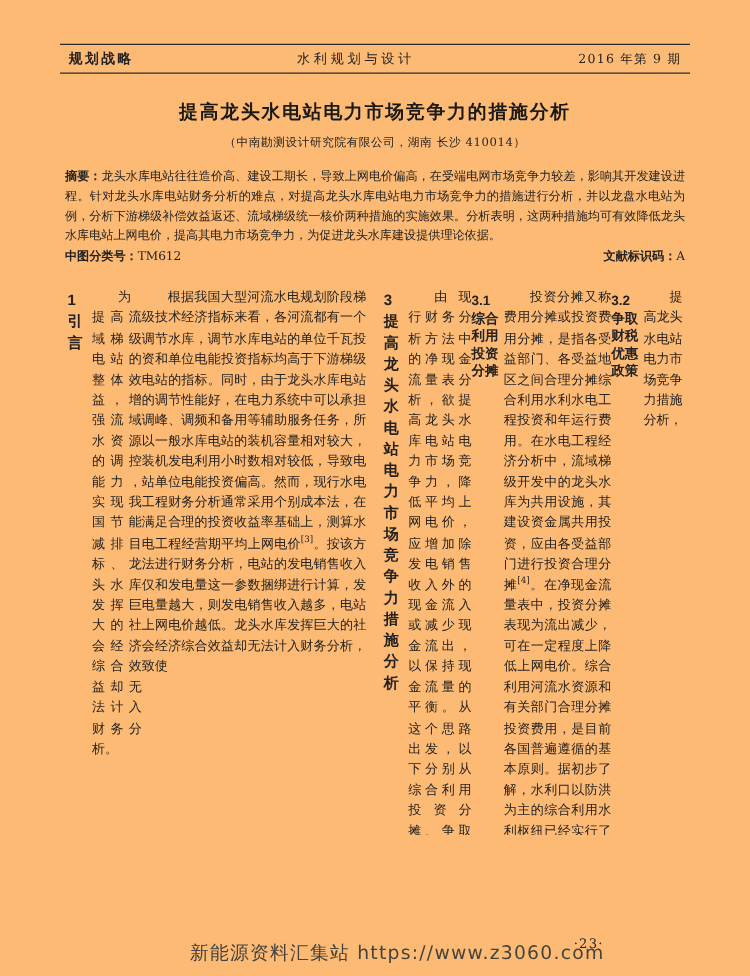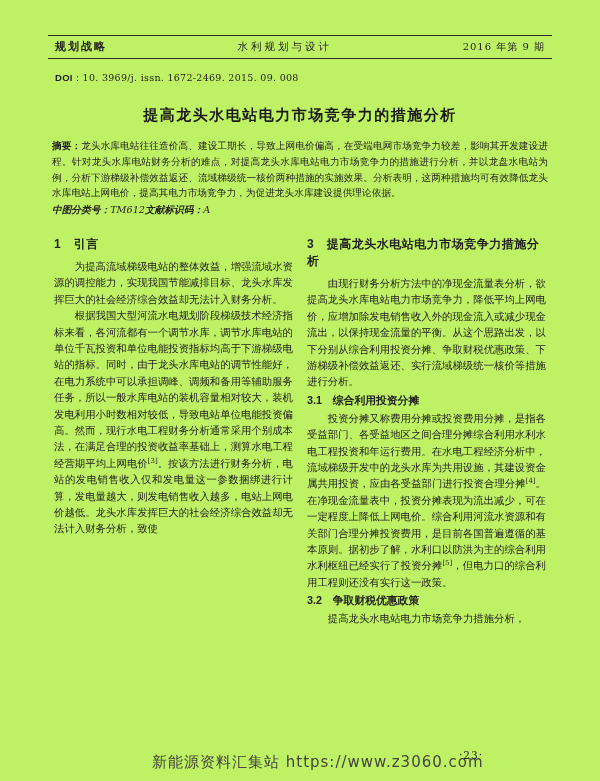--- a/index.html
+++ b/index.html
@@ -1,42 +1,42 @@
 <!DOCTYPE html>
 <html><head>
 <meta charset="utf-8">
 <style>
   html,body{margin:0;padding:0;}
   body{width:600px;height:781px;background:#e9e7e2;font-family:"DejaVu Serif","Liberation Serif",serif;}
-  .page{position:relative;width:600px;height:781px;background:#bef264;color:#242220;overflow:hidden;box-sizing:border-box;}
+  .page{position:relative;width:600px;height:781px;background:#fdba74;color:#242220;overflow:hidden;box-sizing:border-box;}
 
   
   .header{margin:35px 48px 0;border-top:1px solid #2e2b28;border-bottom:1.6px solid #2e2b28;
           padding:3px 7px 4px;display:flex;justify-content:space-between;align-items:baseline;}
   .h-left{font-weight:bold;font-size:11px;letter-spacing:2px;font-family:"Liberation Sans",sans-serif;}
   .h-center{font-size:10.5px;letter-spacing:3px;}
   .h-right{font-size:10px;letter-spacing:1px;}
 
   .doi{margin:13px 55px 0;font-size:9.5px;letter-spacing:.3px;}
   .doi b{font-family:"Liberation Sans",sans-serif;}
 
   .title{margin:21px 30px 0;text-align:center;font-size:15px;font-weight:bold;letter-spacing:1.5px;
          font-family:"Liberation Sans",sans-serif;color:#1c1a17;}
   .authors{margin-top:17px;text-align:center;font-size:13.5px;letter-spacing:3px;color:#1f1d1a;}
   .affiliation{margin-top:9px;text-align:center;font-size:9.3px;letter-spacing:.5px;}
 
   .frontmatter{margin:13px 52px 0;}
   .frontmatter p{margin:0;font-size:9.7px;line-height:15.8px;text-align:justify;}
   .frontmatter .lbl{font-family:"Liberation Sans",sans-serif;font-weight:bold;}
-  .meta{display:flex;margin-top:1px !important;font-style:italic;}
+  .meta{display:flex;justify-content:space-between;margin-top:1px !important;}
   .meta b{font-family:"Liberation Sans",sans-serif;}
 
   
   .columns{margin:16px 54px 0;display:flex;gap:14px;height:438px;overflow:hidden;}
-  .col{width:239px;display:flex;flex-direction:column;}
+  .col{width:239px;display:flex;flex-direction:row;}
   .col p{margin:0;font-size:10.4px;line-height:16.4px;text-align:justify;word-break:break-all;}
   .col p.indent{text-indent:2em;}
   .col h2{margin:6px 0 5px;font-size:12px;font-weight:bold;font-family:"Liberation Sans",sans-serif;letter-spacing:.5px;}
   .col h3{margin:4px 0 2px;font-size:10.8px;font-weight:bold;font-family:"Liberation Sans",sans-serif;}
   .col h2:first-child{margin-top:2px;}
   sup.ref{font-size:7px;line-height:0;}
 
   .footer{position:absolute;left:0;bottom:6px;width:551px;height:26px;}
   .watermark{position:absolute;left:152px;top:4px;font-size:15px;letter-spacing:1px;color:#45433d;
              font-family:"DejaVu Sans","Liberation Sans",sans-serif;}
@@ -46,23 +46,23 @@
 <body>
 
 <div class="page">
 
   <div class="header">
     <span class="h-left">规划战略</span>
     <span class="h-center">水利规划与设计</span>
     <span class="h-right">2016 年第 9 期</span>
   </div>
 
-  <p class="doi"><b>DOI</b><span>：10. 3969/j. issn. 1672-2469. 2015. 09. 008</span></p>
 
   <h1 class="title">提高龙头水电站电力市场竞争力的措施分析</h1>
+  <div class="affiliation">（中南勘测设计研究院有限公司，湖南 长沙 410014）</div>
 
   <div class="frontmatter">
     <p><b class="lbl">摘要：</b><span>龙头水库电站往往造价高、建设工期长，导致上网电价偏高，在受端电网市场竞争力较差，影响其开发建设进程。针对龙头水库电站财务分析的难点，对提高龙头水库电站电力市场竞争力的措施进行分析，并以龙盘水电站为例，分析下游梯级补偿效益返还、流域梯级统一核价两种措施的实施效果。分析表明，这两种措施均可有效降低龙头水库电站上网电价，提高其电力市场竞争力，为促进龙头水库建设提供理论依据。</span></p>
     <p class="meta">
       <span><b>中图分类号：</b><span>TM612</span></span>
       <span><b>文献标识码：</b><span>A</span></span>
     </p>
   </div>
 
   <div class="columns">

